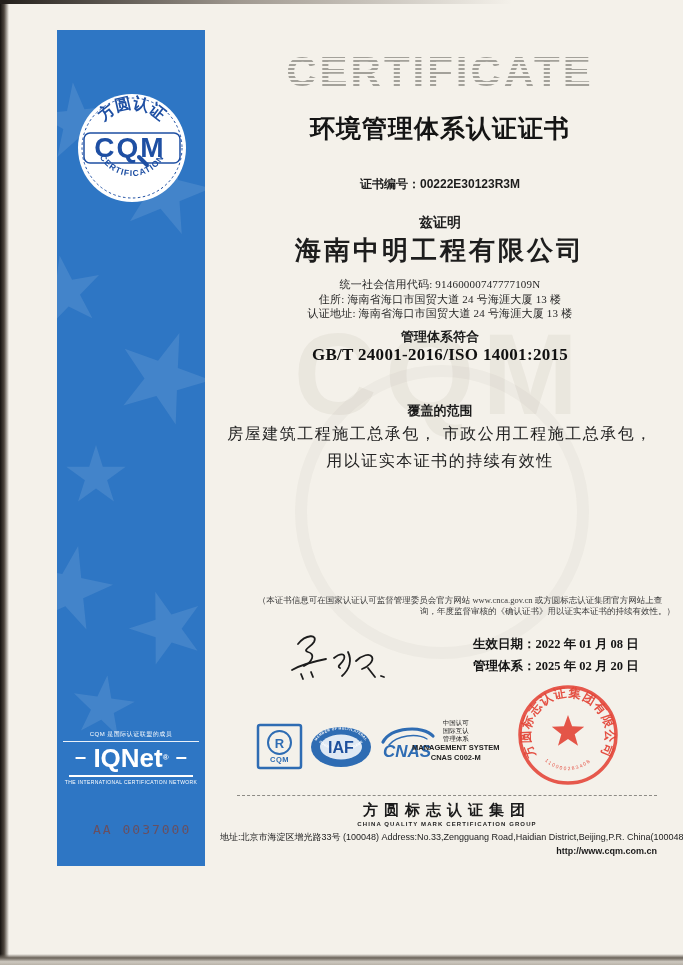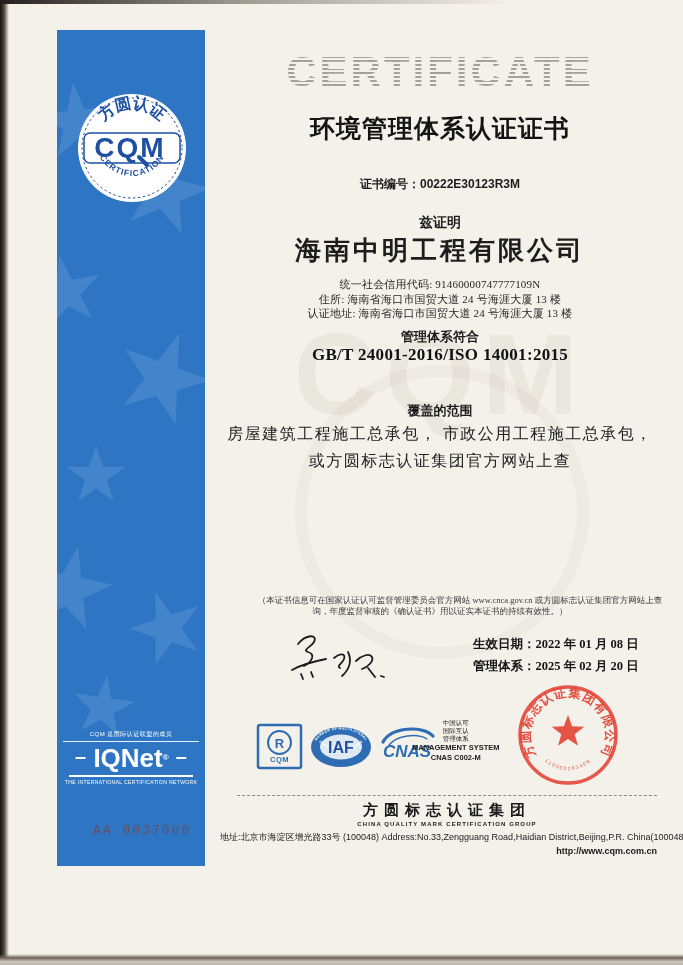--- a/index.html
+++ b/index.html
@@ -43,21 +43,21 @@
   .cert-no .num{font-family:"Liberation Sans",sans-serif;font-weight:bold;}
   .certify{top:214px;font-size:14px;font-weight:bold;}
   .company{top:233px;font-size:26px;font-weight:600;letter-spacing:3px;color:#1d1d1d;}
   .small-line{font-size:11px;color:#262626;letter-spacing:.2px;}
   .credit{top:277px;} .addr{top:292px;} .cert-addr{top:306px;}
   .conform{top:328px;font-size:13px;font-weight:bold;}
   .standard{top:345px;font-size:17px;font-weight:bold;letter-spacing:.3px;color:#111;}
   .scope-label{top:402px;font-size:13px;font-weight:bold;}
   .scope1{top:424px;font-size:16px;letter-spacing:1.5px;color:#222;}
   .scope2{top:451px;font-size:16px;letter-spacing:1.5px;color:#222;}
-  .note1{top:595px;font-size:8.5px;color:#3a3a3a;padding-left:40px;} .note2{top:606px;font-size:8.5px;color:#3a3a3a;}
+  .note1{top:595px;font-size:8.5px;color:#3a3a3a;padding-left:40px;} .note2{top:606px;font-size:8.5px;color:#3a3a3a;text-align:right;}
   .wm-cqm{top:308px;font-family:"Liberation Sans",sans-serif;font-weight:bold;font-size:115px;
       letter-spacing:8px;color:rgba(122,112,92,.08);}
   .wm-ring{position:absolute;left:295px;top:365px;width:270px;height:270px;border-radius:50%;
       border:12px solid rgba(122,112,92,.05);}
   
   .validity{position:absolute;left:473px;top:633px;text-align:left;font-size:12.5px;font-weight:bold;
       line-height:22px;color:#151515;white-space:nowrap;}
   .signature{position:absolute;left:288px;top:630px;}
   .stamp{position:absolute;left:513px;top:680px;opacity:.92;}
   
@@ -145,21 +145,21 @@
     <div class="abs company">海南中明工程有限公司</div>
     <div class="abs small-line credit">统一社会信用代码: 91460000747777109N</div>
     <div class="abs small-line addr">住所: 海南省海口市国贸大道 24 号海涯大厦 13 楼</div>
     <div class="abs small-line cert-addr">认证地址: 海南省海口市国贸大道 24 号海涯大厦 13 楼</div>
 
     <div class="abs conform">管理体系符合</div>
     <div class="abs standard">GB/T 24001-2016/ISO 14001:2015</div>
 
     <div class="abs scope-label">覆盖的范围</div>
     <div class="abs scope1">房屋建筑工程施工总承包， 市政公用工程施工总承包，</div>
-    <div class="abs scope2">或方圆标志认证集团官方网站上查</div>
+    <div class="abs scope2">用以证实本证书的持续有效性</div>
 
     <div class="abs note1">（本证书信息可在国家认证认可监督管理委员会官方网站 www.cnca.gov.cn 或方圆标志认证集团官方网站上查</div>
     <div class="abs note2">询，年度监督审核的《确认证书》用以证实本证书的持续有效性。）</div>
   </div>
 
   <div class="signature">
     <svg width="100" height="55" viewBox="0 0 100 55">
       <g fill="none" stroke="#1c1c1c" stroke-width="1.8" stroke-linecap="round">
         <path d="M10 14 C18 4 30 4 26 12 C23 17 14 20 20 22 C28 24 24 32 16 36"></path>
         <path d="M4 40 C14 34 28 31 38 29"></path>

